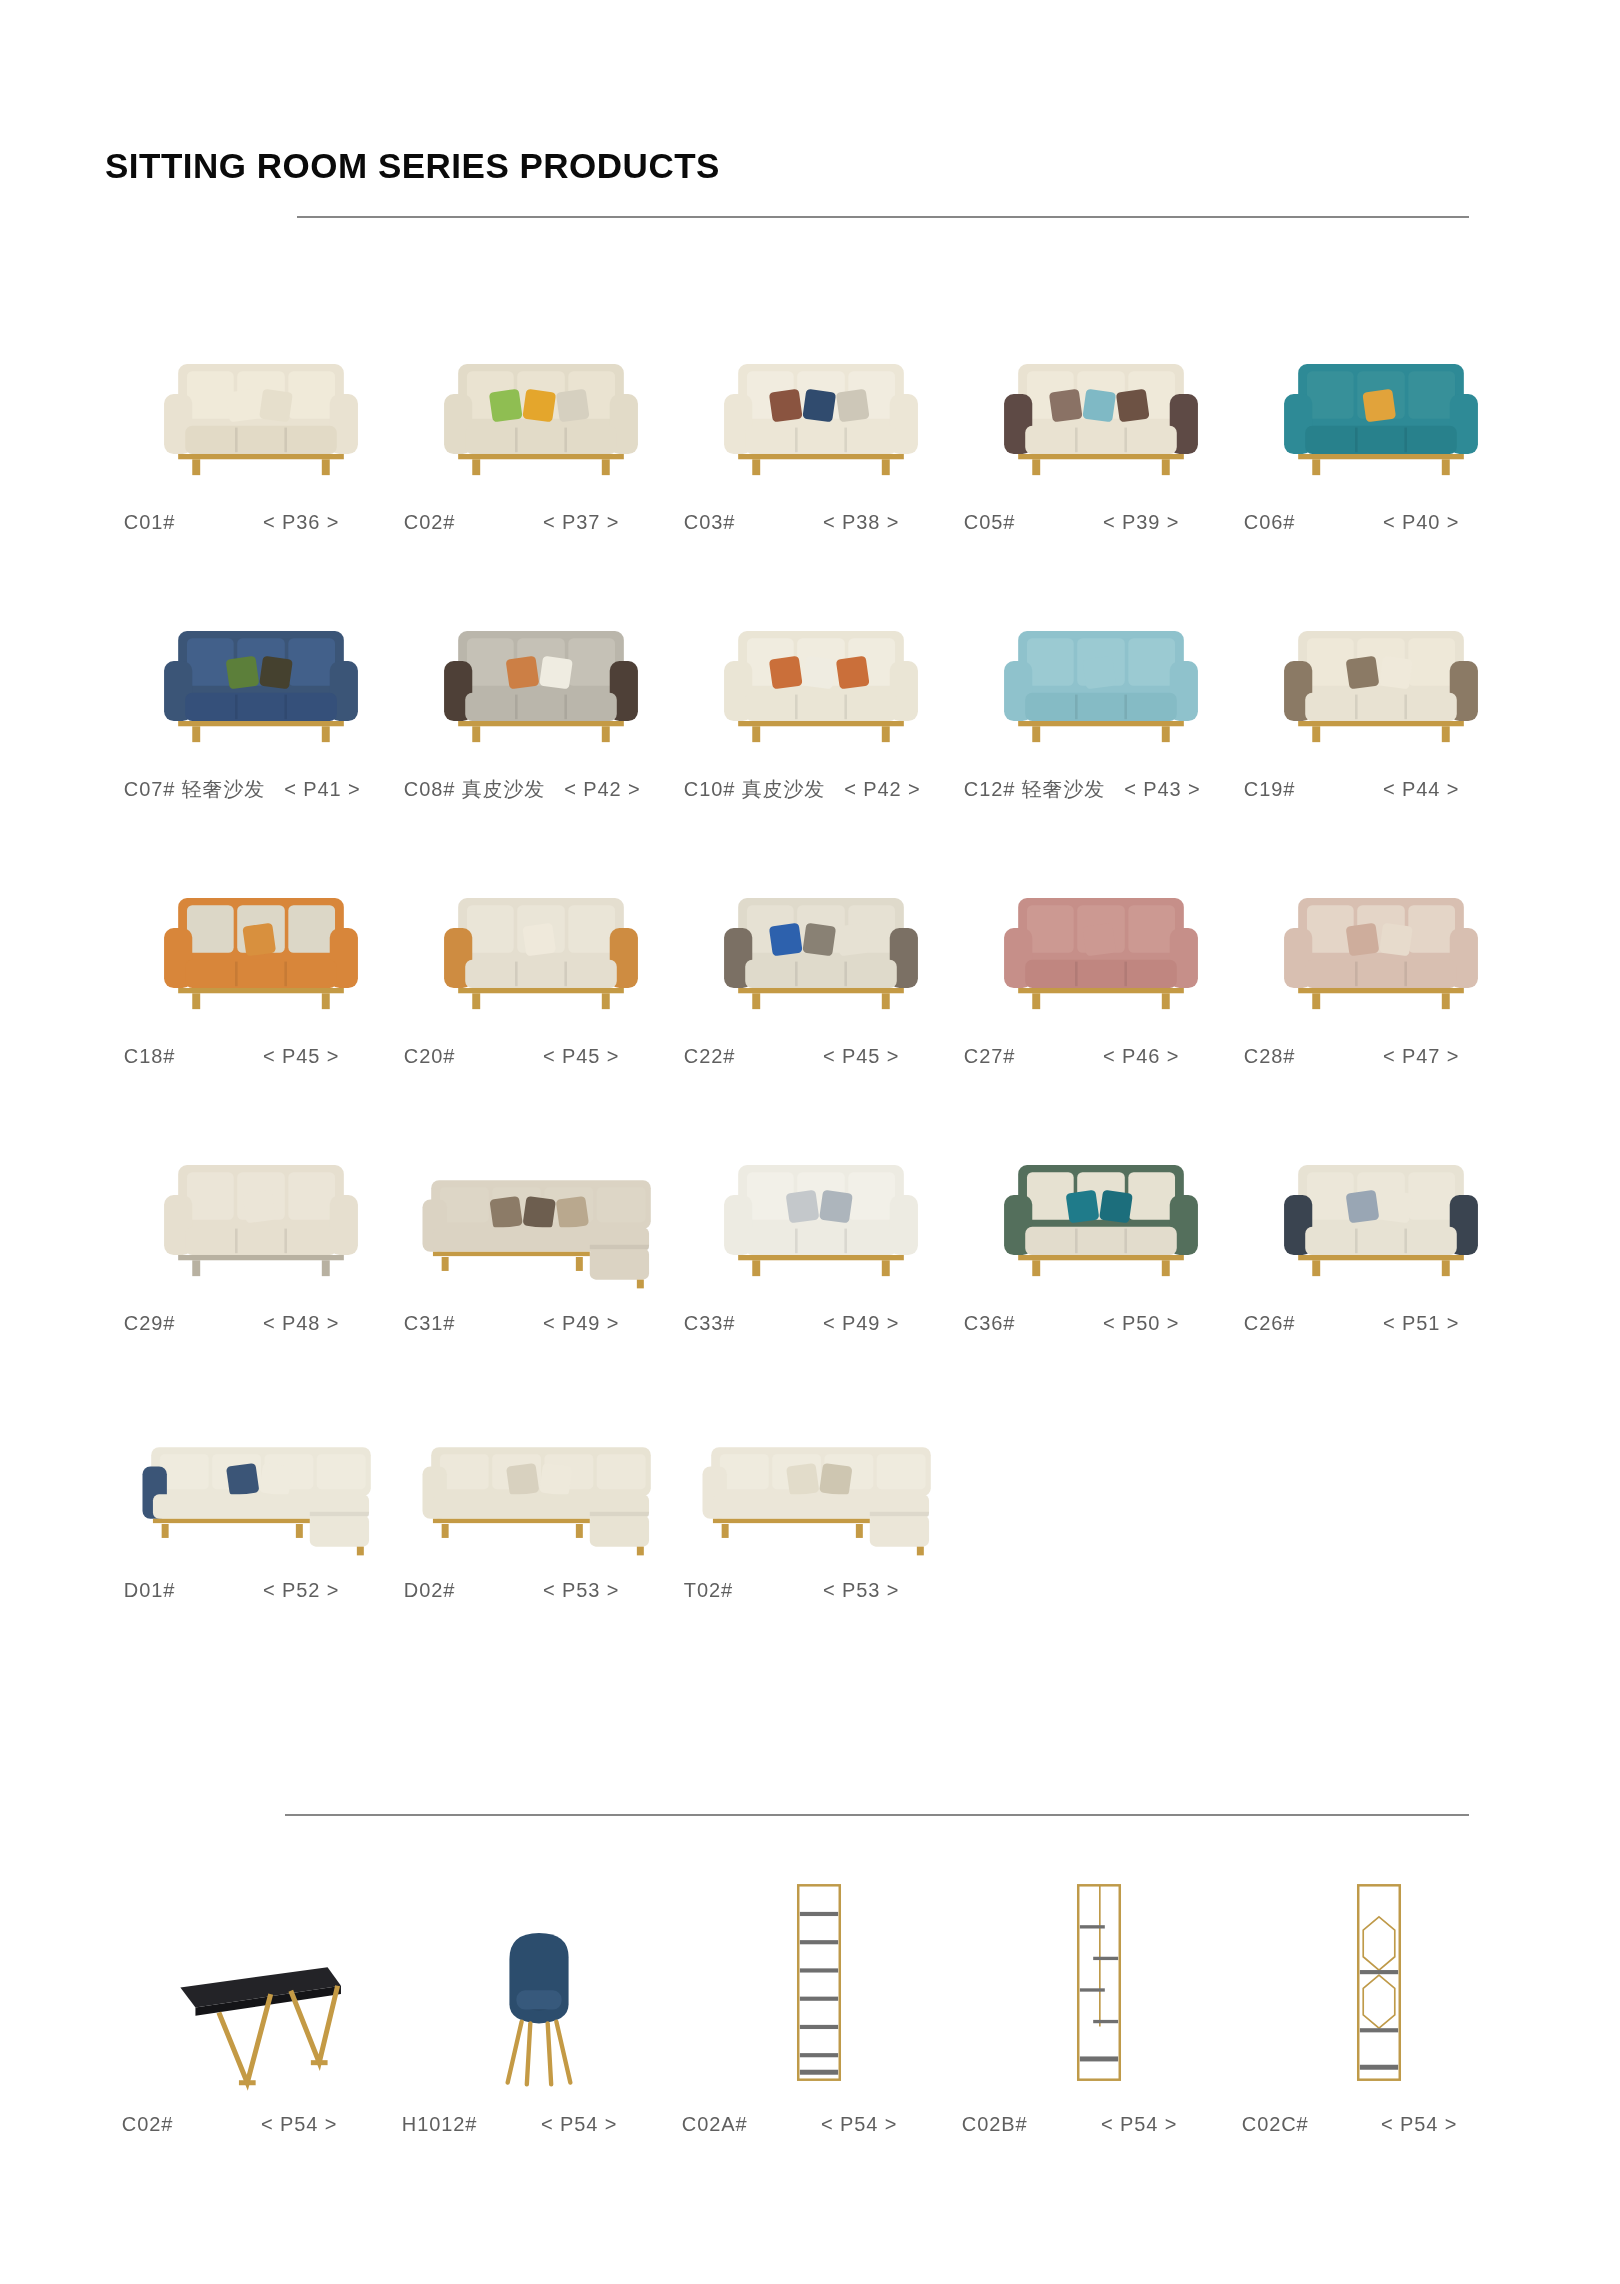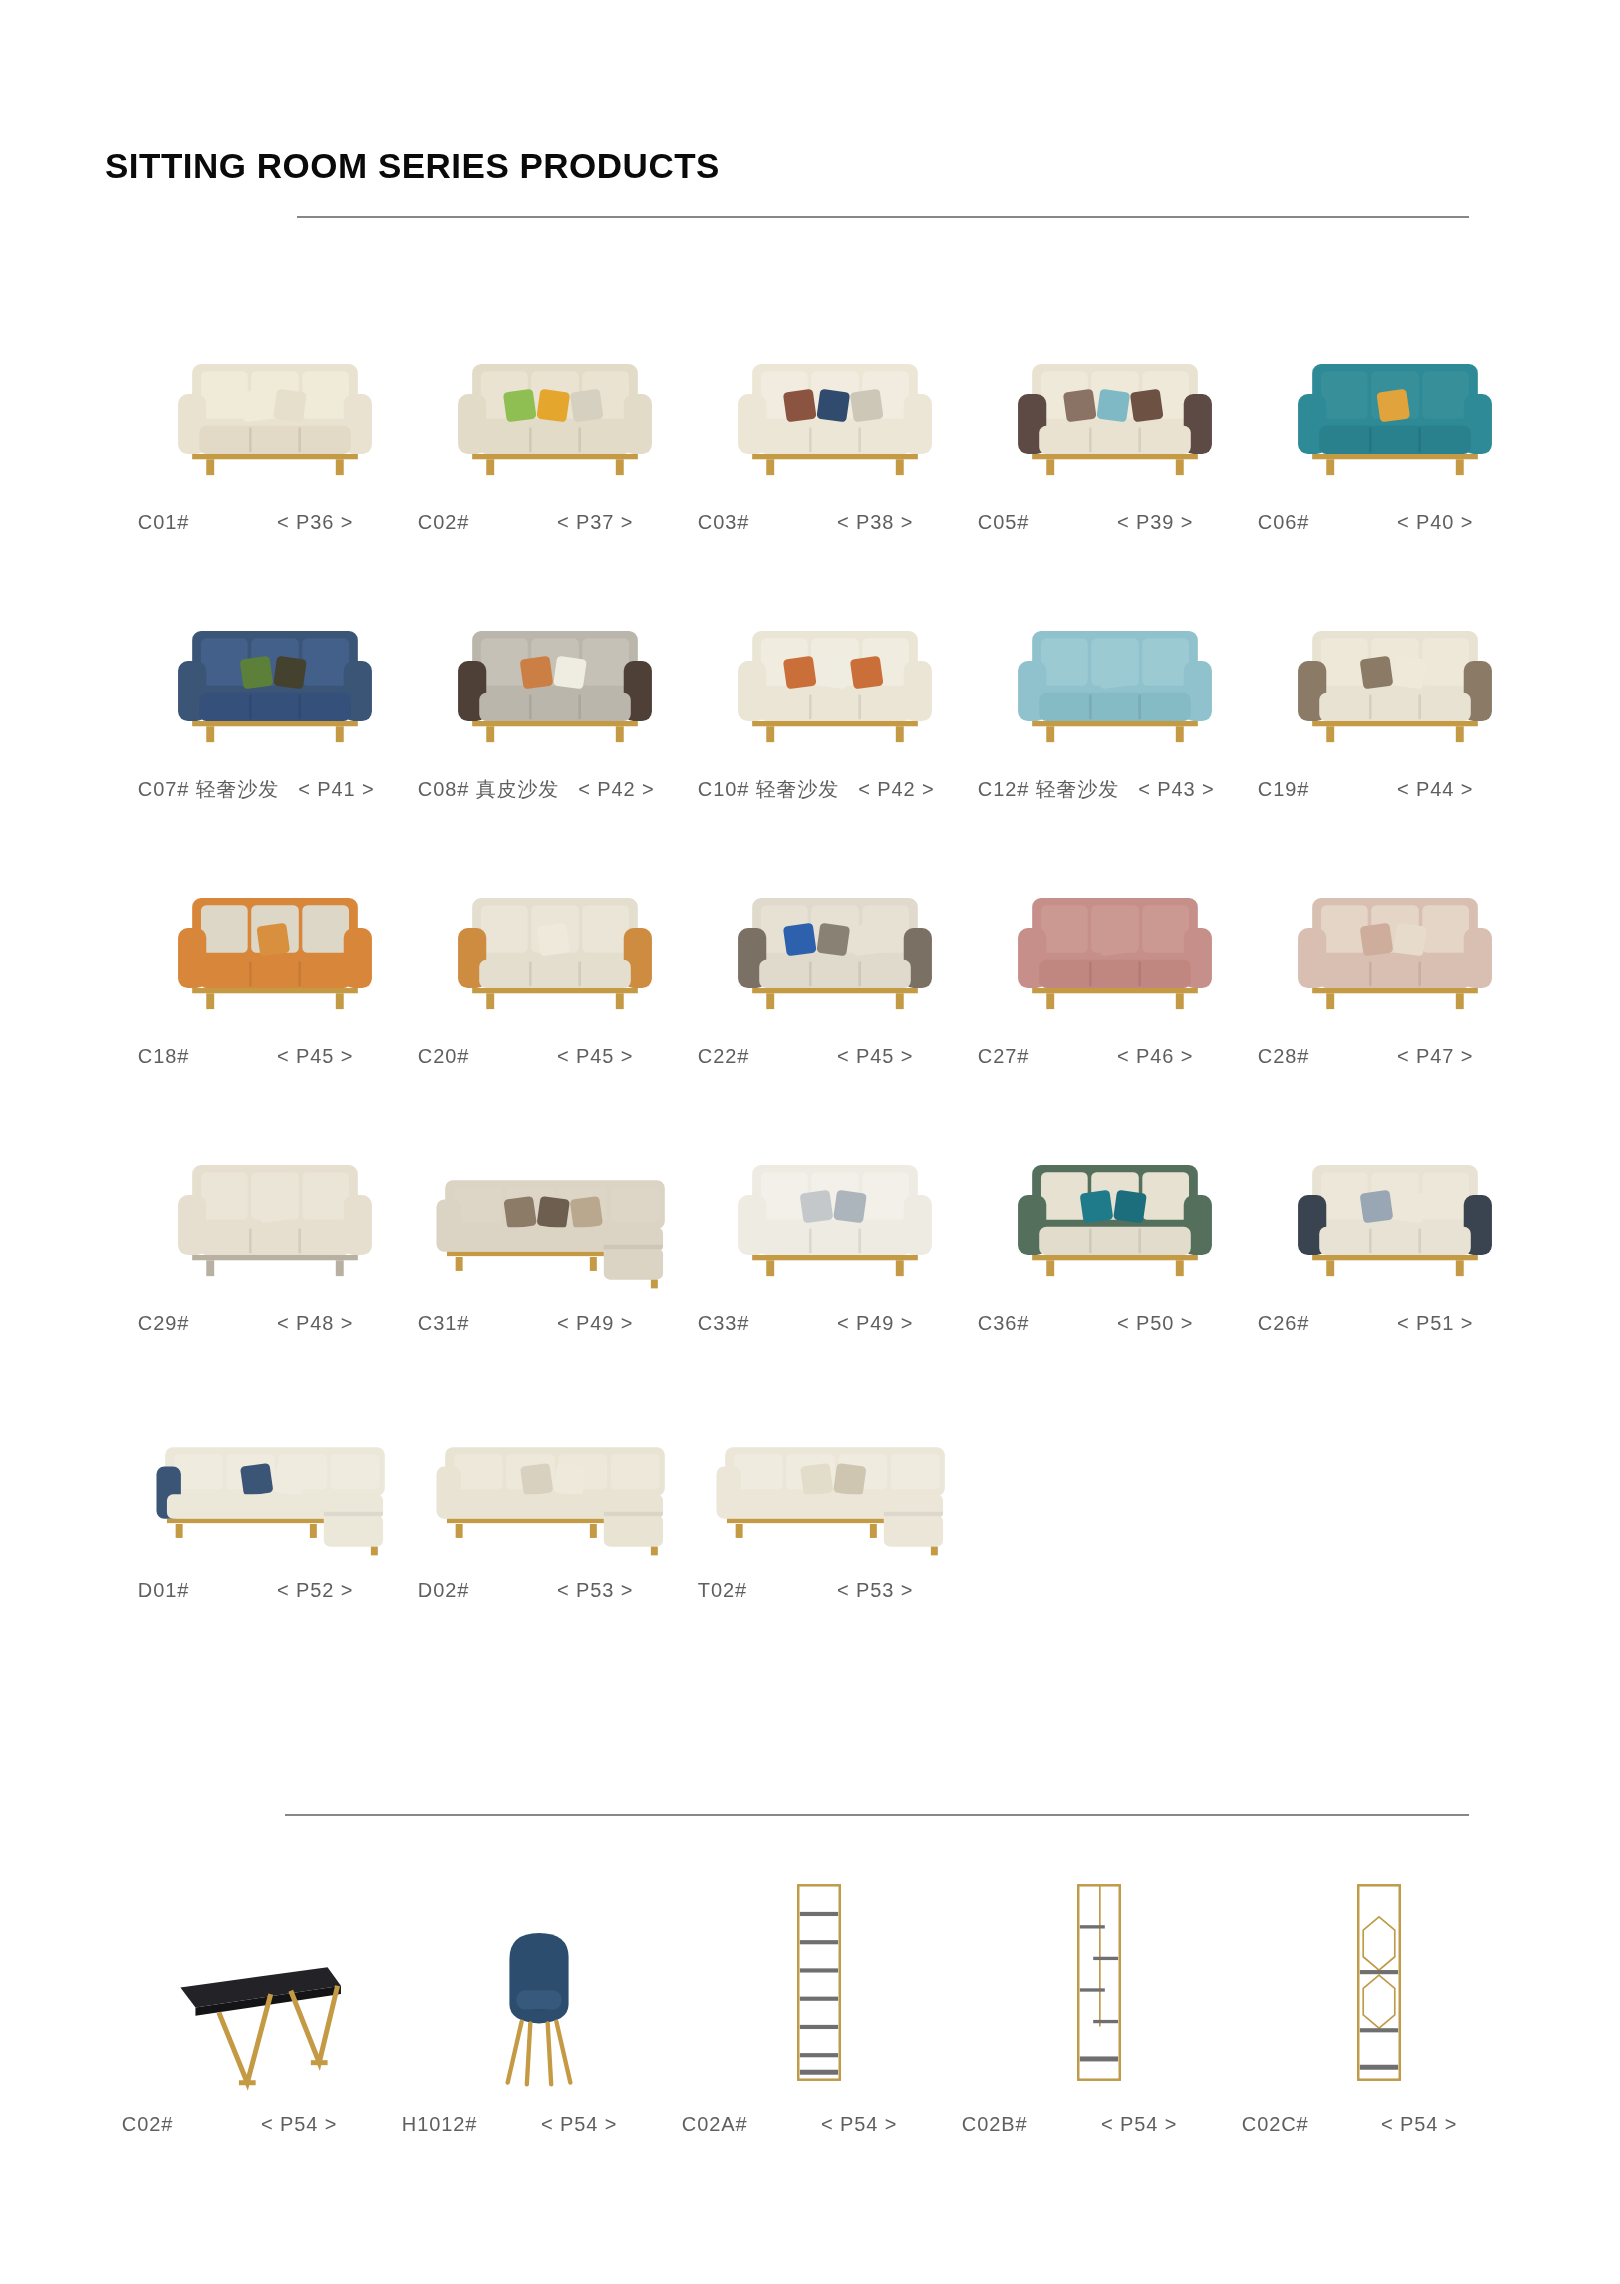--- a/index.html
+++ b/index.html
@@ -6,21 +6,21 @@
   .page{position:relative;width:1621px;height:2284px;background:#ffffff;overflow:hidden;
         font-family:"Liberation Sans","DejaVu Sans",sans-serif;padding-left:26px;}
   .series-title{position:absolute;margin:0;font-weight:900;font-size:35px;line-height:1;
         color:#0a0a0a;letter-spacing:0.5px;}
   #t0{left:105px;top:148px;}
   #t1{left:81px;top:1746px;}
   .rule{position:absolute;height:1.8px;background:#878787;}
   #r0{left:297px;top:216px;width:1172px;}
   #r1{left:285px;top:1814px;width:1184px;}
   .grid{position:absolute;display:grid;grid-template-columns:repeat(5,1fr);}
-  #g0{left:136px;top:295px;width:1400px;grid-auto-rows:267px;}
+  #g0{left:122px;top:295px;width:1400px;grid-auto-rows:267px;}
   #g1{left:120px;top:1865px;width:1400px;grid-auto-rows:299px;}
   .card{display:flex;flex-direction:column;justify-content:flex-end;align-items:flex-start;
         padding:0 4.6px 28px 1.8px;box-sizing:border-box;}
   .thumb{width:100%;display:flex;justify-content:center;align-items:flex-end;margin-bottom:19.3px;}
   .thumb svg{display:block;}
   .label{width:100%;display:flex;justify-content:space-between;box-sizing:border-box;
         padding-right:58px;font-size:20px;line-height:24px;color:#5f5f5f;letter-spacing:0.9px;
         white-space:nowrap;font-weight:400;}
   .label.inline{justify-content:flex-start;gap:19px;padding-right:0;}
 </style>
@@ -215,21 +215,21 @@
    <rect x="198" y="50" width="32" height="68" rx="11" fill="#eae5d5"></rect>
    <rect x="34" y="86" width="172" height="32" rx="8" fill="#eae5d5"></rect>
    <line x1="92" y1="88" x2="92" y2="116" stroke="rgba(0,0,0,.08)" stroke-width="3"></line>
    <line x1="148" y1="88" x2="148" y2="116" stroke="rgba(0,0,0,.08)" stroke-width="3"></line>
    <rect x="26" y="118" width="188" height="6" fill="#c49a45"></rect>
    <rect x="42" y="124" width="9" height="18" fill="#c49a45"></rect>
    <rect x="189" y="124" width="9" height="18" fill="#c49a45"></rect>
           </svg>
         </div>
         <div class="label inline">
-          <span>C10# 轻奢沙发</span>
+          <span>C10# 真皮沙发</span>
           <span>&lt; P42 &gt;</span>
         </div>
       </div>
       <div class="card">
         <div class="thumb">
           <svg width="212" height="141" viewBox="0 0 240 160">
             <rect x="26" y="16" width="188" height="74" rx="10" fill="#8fc2cc"></rect>
    <rect x="36" y="24" width="53" height="54" rx="6" fill="#9bcad2"></rect>
    <rect x="93" y="24" width="54" height="54" rx="6" fill="#9bcad2"></rect>
    <rect x="151" y="24" width="53" height="54" rx="6" fill="#9bcad2"></rect>

